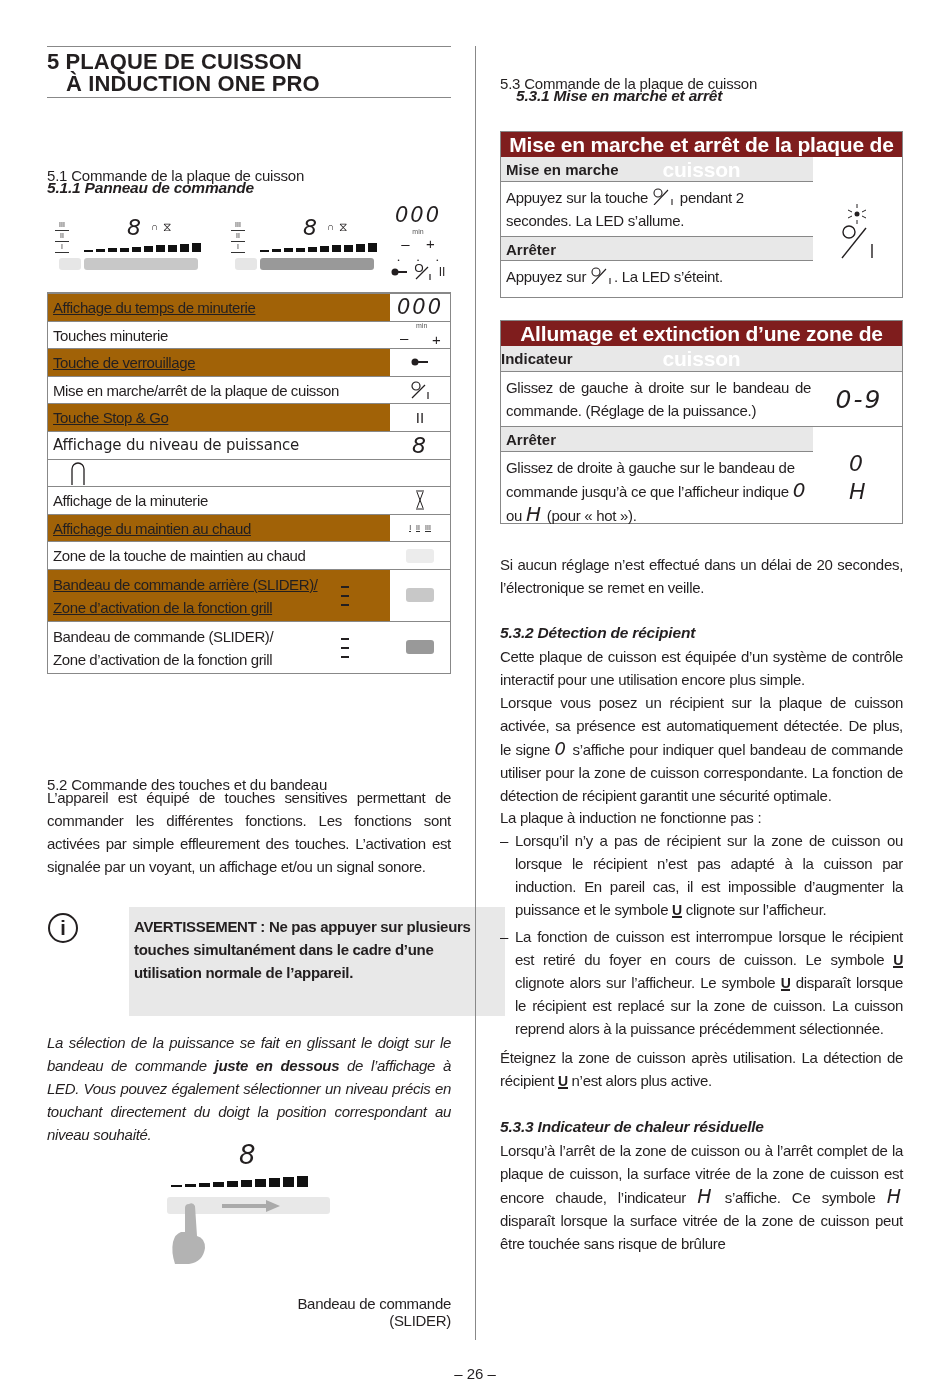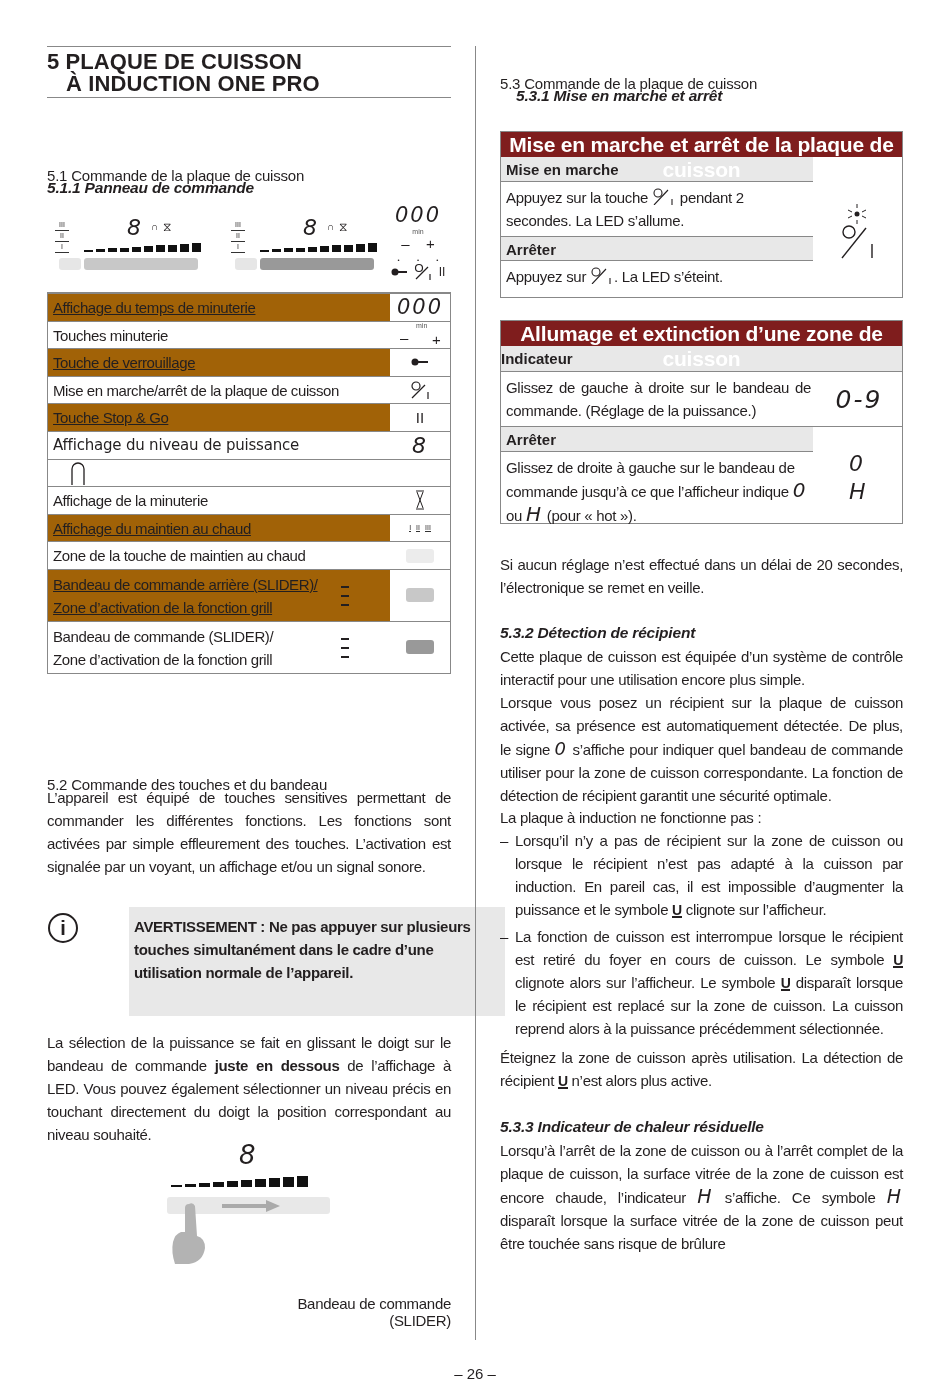--- a/index.html
+++ b/index.html
@@ -245,21 +245,21 @@
   </div>
 
   <div class="h2" style="top:752px;left:0;">5.2  Commande des touches et du bandeau</div>
   <div class="p" style="top:786px;left:0;width:404px;">L’appareil est équipé de touches sensitives permettant de commander les différentes fonctions. Les fonctions sont activées par simple effleurement des touches. L’activation est signalée par un voyant, un affichage et/ou un signal sonore.</div>
 
   <div class="info-icon">i</div>
   <div class="warn">
     <div class="warn-text">AVERTISSEMENT : Ne pas appuyer sur plusieurs touches simultanément dans le cadre d’une utilisation normale de l’appareil.</div>
   </div>
 
-  <div class="p" style="top:1031px;left:0;width:404px;">
+  <div class="p" style="top:1031px;left:0;width:404px;font-style:italic;">
     <span>La sélection de la puissance se fait en glissant le doigt sur le bandeau de commande </span><b>juste en dessous</b><span> de l’affichage à LED. Vous pouvez également sélectionner un niveau précis en touchant directement du doigt la position correspondant au niveau souhaité.</span>
   </div>
 
   <div style="position:absolute;left:120px;top:1140px;width:170px;height:125px;">
     <div class="seg" style="position:absolute;left:72px;top:0;font-size:26px;">8</div>
     <div class="bars" id="fig-bars" style="left:4px;top:36px;">
         <i style="height: 2px; width: 11px;"></i>
         <i style="height: 3px; width: 11px;"></i>
         <i style="height: 4px; width: 11px;"></i>
         <i style="height: 5px; width: 11px;"></i>

